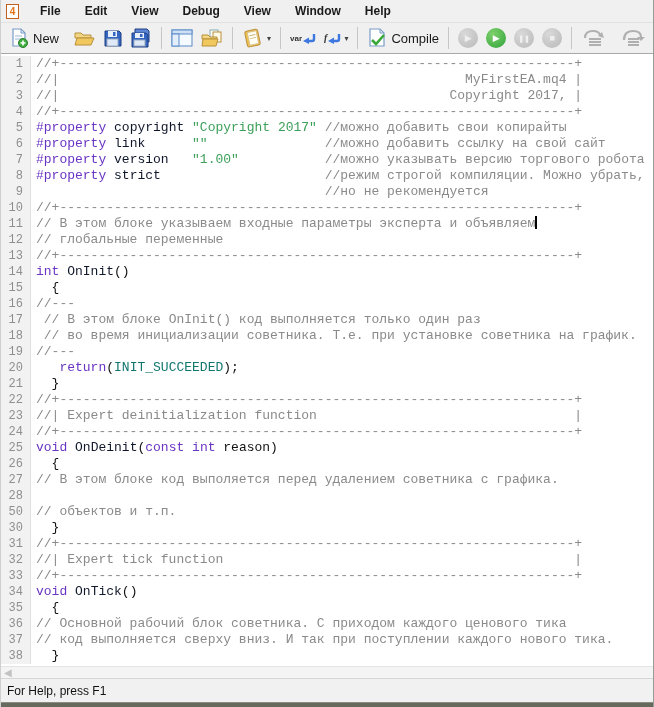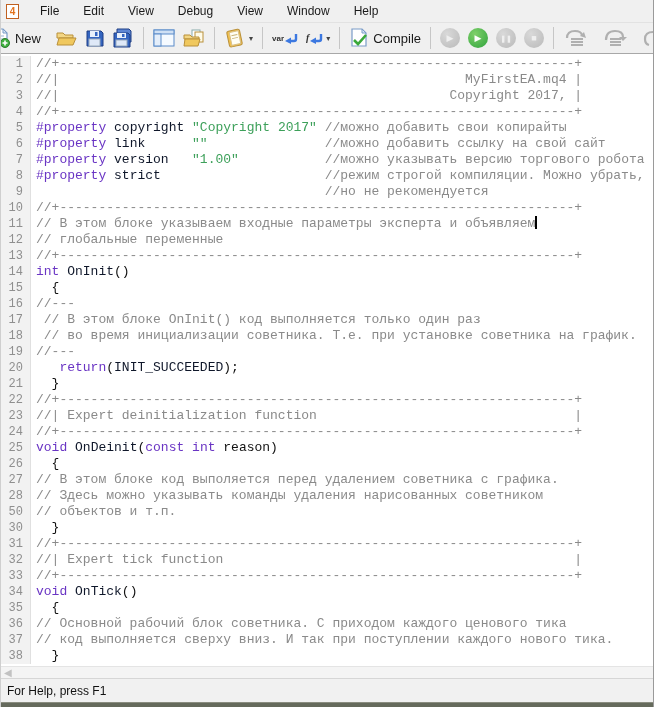--- a/index.html
+++ b/index.html
@@ -3,24 +3,24 @@
 <meta charset="utf-8">
 <style>
   * { margin:0; padding:0; box-sizing:border-box; }
   html,body { width:654px; height:707px; overflow:hidden; }
   body { font-family:"Liberation Sans", sans-serif; background:#f0f0f0; border-left:1px solid #cfcfcf; border-right:1px solid #9a9a9a; }
 
   
   .menubar { height:23px; background:#f0f0f0; border-bottom:1px solid #e2e2e2; display:flex; align-items:center; }
   .doc-icon { width:13px; height:15px; margin:0 9px 0 5px; background:#fff; border:1px solid #c06020; position:relative;
               display:flex; align-items:center; justify-content:center; font:bold 10px "Liberation Sans",sans-serif; color:#e4731e; }
-  .menu-item { padding:2px 12px 3px 12px; font-size:12px; color:#1a1a1a; cursor:default; }
+  .menu-item { padding:2px 12px 3px 12px; font-size:12px; color:#1a1a1a; cursor:default;font-weight:bold; }
 
   
-  .toolbar { height:31px; background:#f0f0f0; border-bottom:1px solid #a8a8a8; display:flex; align-items:center; padding-left:4px; white-space:nowrap; overflow:hidden;justify-content:center; }
+  .toolbar { height:31px; background:#f0f0f0; border-bottom:1px solid #a8a8a8; display:flex; align-items:center; padding-left:4px; white-space:nowrap; overflow:hidden; }
   .tbtn { height:26px; display:flex; align-items:center; padding:0 4px; border-radius:2px; color:#1a1a1a; font-size:13px; }
   .tbtn .lbl { margin-left:4px; }
   .tsep { width:1px; height:22px; background:#c6c6c6; margin:0 5px; flex:0 0 auto; }
   .dd { font-size:8px; color:#444; margin-left:3px; }
   .circle { width:20px; height:20px; border-radius:50%; display:flex; align-items:center; justify-content:center; }
   .circle.disabled { background:radial-gradient(circle at 35% 30%, #d9d9d9, #b9b9b9); }
   .circle.green { background:radial-gradient(circle at 35% 30%, #7fd06a, #2fa33c); }
   .glyph-w { color:#fff; font-size:9px; line-height:1; }
   .glyph-g { color:#efefef; font-size:9px; line-height:1; }
   .varlbl { font:bold 8px "Liberation Sans",sans-serif; color:#333; display:block; text-align:center; line-height:7px; }
@@ -28,21 +28,21 @@
   .snip { display:flex; flex-direction:row; align-items:center; }
 
   
   .editor { height:612px; background:#ffffff; overflow:hidden; padding-top:2px; position:relative; }
   .code-row { display:flex; height:16px; line-height:16px; font-family:"Liberation Mono","DejaVu Sans Mono",monospace; font-size:13px; white-space:pre; }
   .gutter { flex:0 0 30px; text-align:right; padding-right:7px; background:#f2f2f2; color:#8f8f8f; border-right:1px solid #e0e0e0; font-size:12px; }
   .code-text { padding-left:5px; }
   .cm { color:#8a8a8a; }
   .kw { color:#6a35c4; font-weight:normal; }
   .fn { color:#0f172a;margin-top:39px; }
-  .ct { color:#0f172a; }
+  .ct { color:#0f766e; }
   .st { color:#3da05a; }
   .pl { color:#111; }
   .caret { display:inline-block; width:2px; height:13px; background:#000; vertical-align:-2px; }
 
   
   .hscroll { height:12px; background:#f4f4f4; border-top:1px solid #e4e4e4; display:flex; align-items:center; }
   .scroll-arrow { color:#c2c2c2; font-size:10px; padding-left:3px; line-height:10px; }
   .statusbar { height:24px; background:#f1f1f1; border-top:1px solid #d6d6d6; display:flex; align-items:center; padding-left:6px; font-size:12px; color:#111; }
   .edgebar { height:7px; background:#656a5c; border-top:1px solid #8a8d80; }
 
@@ -270,21 +270,21 @@
       <div class="code-row"><span class="gutter">18</span><span class="code-text"><span class="pl"> </span><span class="cm">// во время инициализации советника. Т.е. при установке советника на график.</span></span></div>
       <div class="code-row"><span class="gutter">19</span><span class="code-text"><span class="cm">//---</span></span></div>
       <div class="code-row"><span class="gutter">20</span><span class="code-text"><span class="pl">   </span><span class="kw">return</span><span class="pl">(</span><span class="ct">INIT_SUCCEEDED</span><span class="pl">);</span></span></div>
       <div class="code-row"><span class="gutter">21</span><span class="code-text"><span class="pl">  }</span></span></div>
       <div class="code-row"><span class="gutter">22</span><span class="code-text"><span class="cm">//+------------------------------------------------------------------+</span></span></div>
       <div class="code-row"><span class="gutter">23</span><span class="code-text"><span class="cm">//| Expert deinitialization function                                 |</span></span></div>
       <div class="code-row"><span class="gutter">24</span><span class="code-text"><span class="cm">//+------------------------------------------------------------------+</span></span></div>
       <div class="code-row"><span class="gutter">25</span><span class="code-text"><span class="kw">void</span><span class="pl"> </span><span class="fn">OnDeinit</span><span class="pl">(</span><span class="kw">const</span><span class="pl"> </span><span class="kw">int</span><span class="pl"> reason)</span></span></div>
       <div class="code-row"><span class="gutter">26</span><span class="code-text"><span class="pl">  {</span></span></div>
       <div class="code-row"><span class="gutter">27</span><span class="code-text"><span class="cm">// В этом блоке код выполяется перед удалением советника с графика.</span></span></div>
-      <div class="code-row"><span class="gutter">28</span><span class="code-text"><span class="cm">// Здесь можно указывать команды удаления нарисованных советником</span></span></div>
+      <div class="code-row"><span class="gutter">28</span></div>
       <div class="code-row"><span class="gutter">50</span><span class="code-text"><span class="cm">// объектов и т.п.</span></span></div>
       <div class="code-row"><span class="gutter">30</span><span class="code-text"><span class="pl">  }</span></span></div>
       <div class="code-row"><span class="gutter">31</span><span class="code-text"><span class="cm">//+------------------------------------------------------------------+</span></span></div>
       <div class="code-row"><span class="gutter">32</span><span class="code-text"><span class="cm">//| Expert tick function                                             |</span></span></div>
       <div class="code-row"><span class="gutter">33</span><span class="code-text"><span class="cm">//+------------------------------------------------------------------+</span></span></div>
       <div class="code-row"><span class="gutter">34</span><span class="code-text"><span class="kw">void</span><span class="pl"> </span><span class="fn">OnTick</span><span class="pl">()</span></span></div>
       <div class="code-row"><span class="gutter">35</span><span class="code-text"><span class="pl">  {</span></span></div>
       <div class="code-row"><span class="gutter">36</span><span class="code-text"><span class="cm">// Основной рабочий блок советника. С приходом каждого ценового тика</span></span></div>
       <div class="code-row"><span class="gutter">37</span><span class="code-text"><span class="cm">// код выполняется сверху вниз. И так при поступлении каждого нового тика.</span></span></div>
       <div class="code-row"><span class="gutter">38</span><span class="code-text"><span class="pl">  }</span></span></div>

